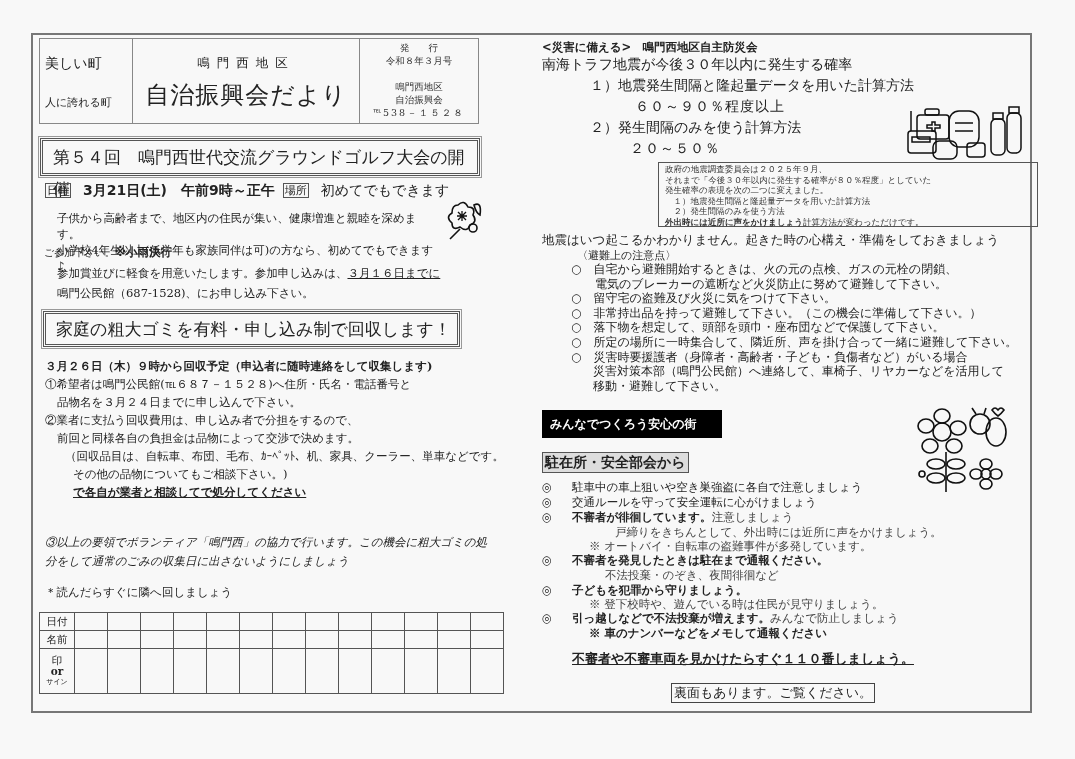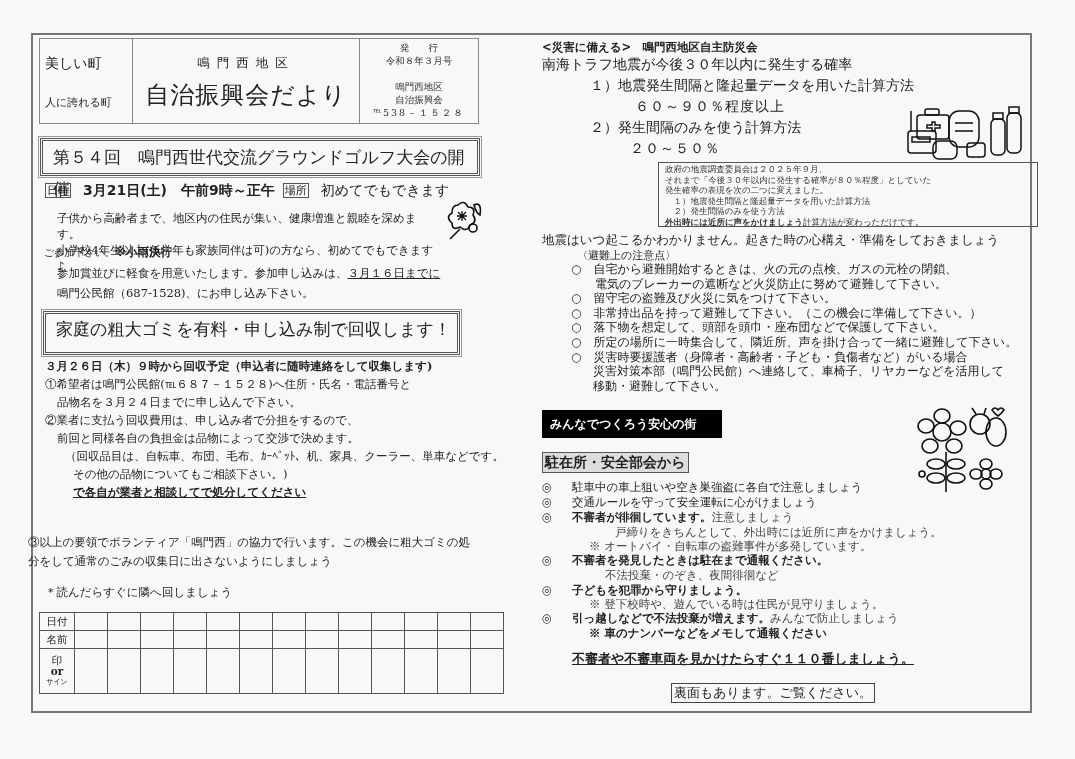--- a/index.html
+++ b/index.html
@@ -89,34 +89,34 @@
 <div class="abs" style="left:440px;top:195px;width:50px;height:50px;">
   <svg width="50" height="50" viewBox="0 0 50 50" fill="none" stroke="#111" stroke-width="1.6">
     <path d="M18 10 Q24 4 28 12 Q36 12 33 20 Q38 27 30 30 Q27 38 20 32 Q12 36 12 28 Q5 22 12 18 Q12 10 18 10Z"></path>
     <path d="M22 16 L22 26 M17 21 L27 21 M18 17 L26 25 M26 17 L18 25" stroke-width="1.3"></path>
     <path d="M34 10 Q42 6 40 20 Q36 18 34 10Z"></path>
     <circle cx="33" cy="33" r="4"></circle>
     <path d="M20 34 L10 44"></path>
   </svg>
 </div>
 
-<div class="dbox" style="left:43px;top:311px;width:417px;height:44px;line-height:30px;">
+<div class="dbox" style="left:43px;top:311px;width:417px;height:36px;line-height:30px;">
   <span>家庭の粗大ゴミを有料・申し込み制で回収します！</span>
 </div>
 <div class="abs small" style="left:45px;top:357px;white-space:nowrap;line-height:18px;">
   <div class="b">３月２６日（木）９時から回収予定（申込者に随時連絡をして収集します)</div>
   <div>①希望者は鳴門公民館(℡６８７－１５２８)へ住所・氏名・電話番号と</div>
   <div style="padding-left:12px">品物名を３月２４日までに申し込んで下さい。</div>
   <div>②業者に支払う回収費用は、申し込み者で分担をするので、</div>
   <div style="padding-left:12px">前回と同様各自の負担金は品物によって交渉で決めます。</div>
   <div style="padding-left:20px">（回収品目は、自転車、布団、毛布、ｶｰﾍﾟｯﾄ、机、家具、クーラー、単車などです。</div>
   <div style="padding-left:28px">その他の品物についてもご相談下さい。)</div>
   <div class="u b" style="padding-left:28px;display:inline-block">で各自が業者と相談してで処分してください</div>
 </div>
-<div class="abs small" style="left:28px;top:533px;white-space:nowrap;line-height:19px;">
+<div class="abs small" style="left:45px;top:533px;white-space:nowrap;line-height:19px;font-style:italic;">
   <div>③以上の要領でボランティア「鳴門西」の協力で行います。この機会に粗大ゴミの処</div>
   <div>分をして通常のごみの収集日に出さないようにしましょう</div>
 </div>
 <div class="abs small" style="left:45px;top:584px;">＊読んだらすぐに隣へ回しましょう</div>
 
 <table class="circ">
   <tbody>
       <tr>
     <td class="lbl">日付</td>
     <td></td>

